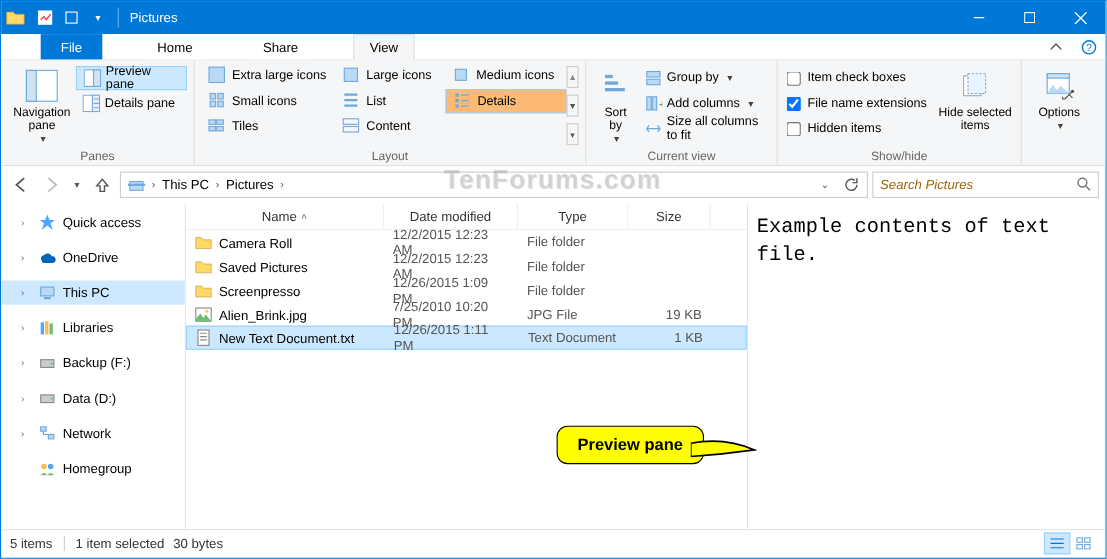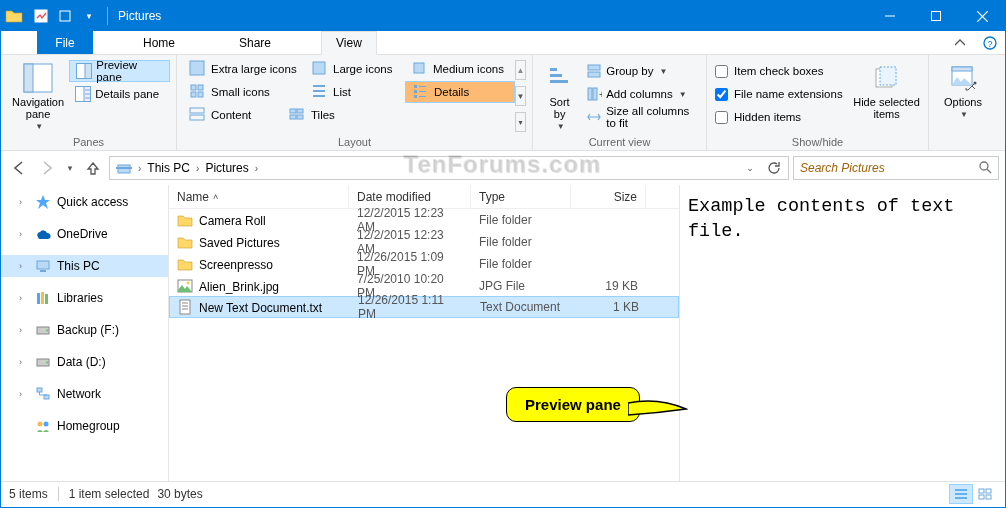--- a/index.html
+++ b/index.html
@@ -56,21 +56,21 @@
   .main { display:flex; height: 296px; }
   .sidebar { width: 168px; border-right:1px solid #e5e5e5; padding-top:6px; overflow:hidden;}
   .side-item { display:flex; align-items:center; height:22px; padding-left: 18px; gap:6px; font-size:12px;}
   .side-item.sel { background:#cde8ff;}
   .side-item .exp { width:10px; font-size:9px; color:#666;}
   .side-item .sicon { width:16px; height:16px; display:flex;align-items:center;justify-content:center;}
   .side-gap { height:10px;}
 
   .files { flex:1; display:flex; flex-direction:column;}
   .colh { display:flex; height:24px; align-items:center; border-bottom:1px solid #eee;}
-  .colh > div { border-right:1px solid #eee; padding: 0 8px; font-size:12px; color:#333; height:100%; display:flex; align-items:center;}
+  .colh > div { border-right:1px solid #eee; padding: 0 8px; font-size:12px; color:#333; height:100%; display:flex; align-items:center;justify-content:center;}
   .c-name{width:180px;} .c-date{width:122px;} .c-type{width:100px;} .c-size{width:75px; justify-content:flex-end;}
   .sort-ar{ font-size:9px; margin-left:4px; color:#555;}
   .frow { display:flex; height:22px; align-items:center; font-size:12px;}
   .frow > div{ padding: 0 8px;}
   .frow.sel { background:#cce8ff; border:1px solid #99d1ff; margin:-1px 0;}
   .frow.sel > div:first-child { padding-left:7px;}
   .fname{ width:180px; display:flex; align-items:flex-end; gap:6px;}
   .fdate{ width:122px; color:#555;}
   .ftype{ width:100px; color:#555;}
   .fsize{ width:75px; text-align:right; color:#555;}
@@ -247,35 +247,35 @@
                   <line x1="7" y1="3.5" x2="14" y2="3.5" stroke="#6fa8dc"></line>
                   <rect x="2" y="7" width="3" height="3" fill="#6fa8dc"></rect>
                   <line x1="7" y1="8.5" x2="14" y2="8.5" stroke="#6fa8dc"></line>
                   <rect x="2" y="12" width="3" height="3" fill="#6fa8dc"></rect>
                   <line x1="7" y1="13.5" x2="14" y2="13.5" stroke="#6fa8dc"></line>
                 </svg></span>
               <span>Details</span>
             </div>
         </div>
         <div style="display:flex;">
-          <div class="layout-cell" style="width:100px">
-              <span class="smicon"><svg width="16" height="16">
-                  <rect x="1" y="2" width="14" height="5" fill="none" stroke="#6fa8dc"></rect>
-                  <rect x="1" y="9" width="14" height="5" fill="none" stroke="#6fa8dc"></rect>
-                </svg></span>
-              <span>Content</span>
-            </div>
           <div class="layout-cell">
               <span class="smicon"><svg width="16" height="16">
                   <rect x="1" y="3" width="6" height="4" fill="#b9d9f4" stroke="#6fa8dc"></rect>
                   <rect x="8" y="3" width="6" height="4" fill="#b9d9f4" stroke="#6fa8dc"></rect>
                   <rect x="1" y="9" width="6" height="4" fill="#b9d9f4" stroke="#6fa8dc"></rect>
                   <rect x="8" y="9" width="6" height="4" fill="#b9d9f4" stroke="#6fa8dc"></rect>
                 </svg></span>
               <span>Tiles</span>
+            </div>
+          <div class="layout-cell" style="width:100px">
+              <span class="smicon"><svg width="16" height="16">
+                  <rect x="1" y="2" width="14" height="5" fill="none" stroke="#6fa8dc"></rect>
+                  <rect x="1" y="9" width="14" height="5" fill="none" stroke="#6fa8dc"></rect>
+                </svg></span>
+              <span>Content</span>
             </div>
         </div>
       </div>
       <div style="width:14px; display:flex; flex-direction:column; justify-content:space-between; padding:2px 0 2px 0;">
         <div style="height:20px;border:1px solid #ccc;display:flex;align-items:center;justify-content:center;font-size:8px;color:#888;">▲</div>
         <div style="height:20px;border:1px solid #ccc;display:flex;align-items:center;justify-content:center;font-size:8px;color:#555;">▼</div>
         <div style="height:20px;border:1px solid #ccc;display:flex;align-items:center;justify-content:center;font-size:8px;color:#555;">▾</div>
       </div>
     </div>
     <div class="ribgroup-label">Layout</div>

